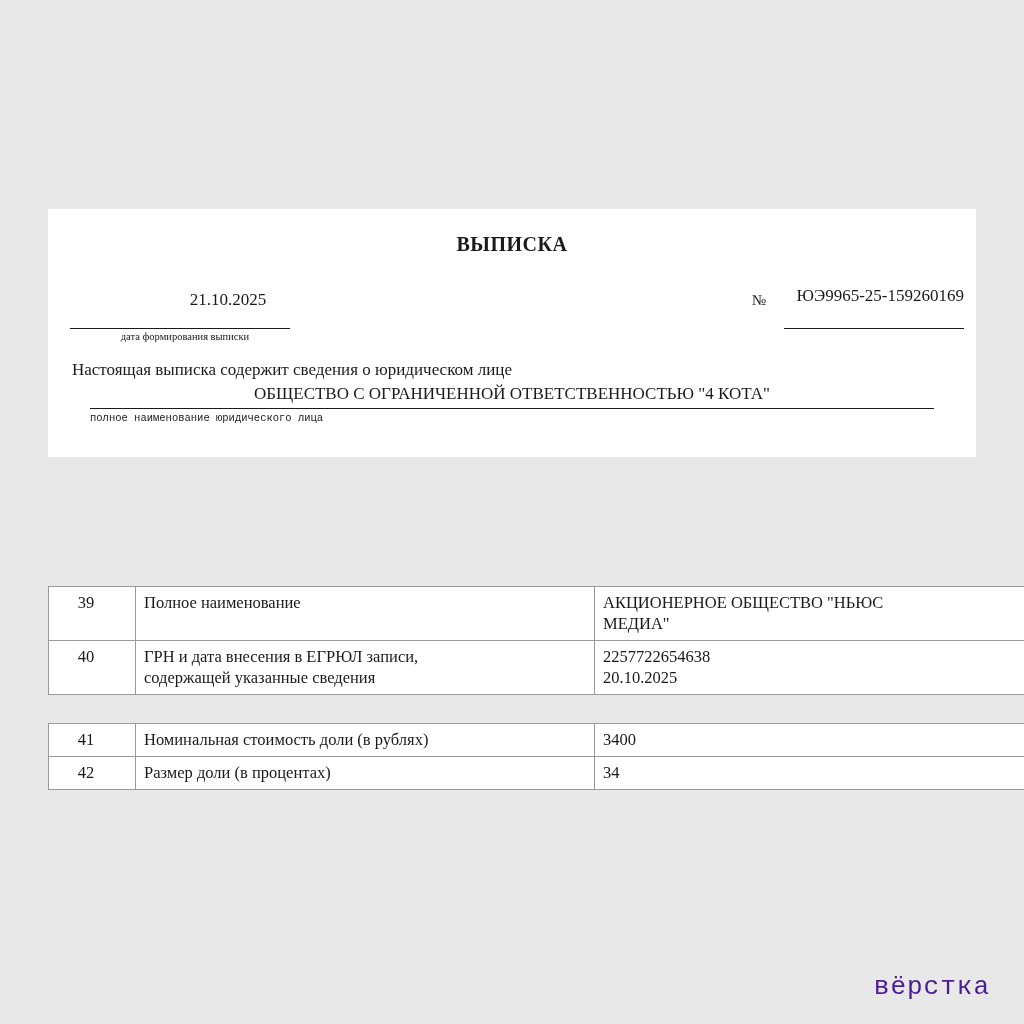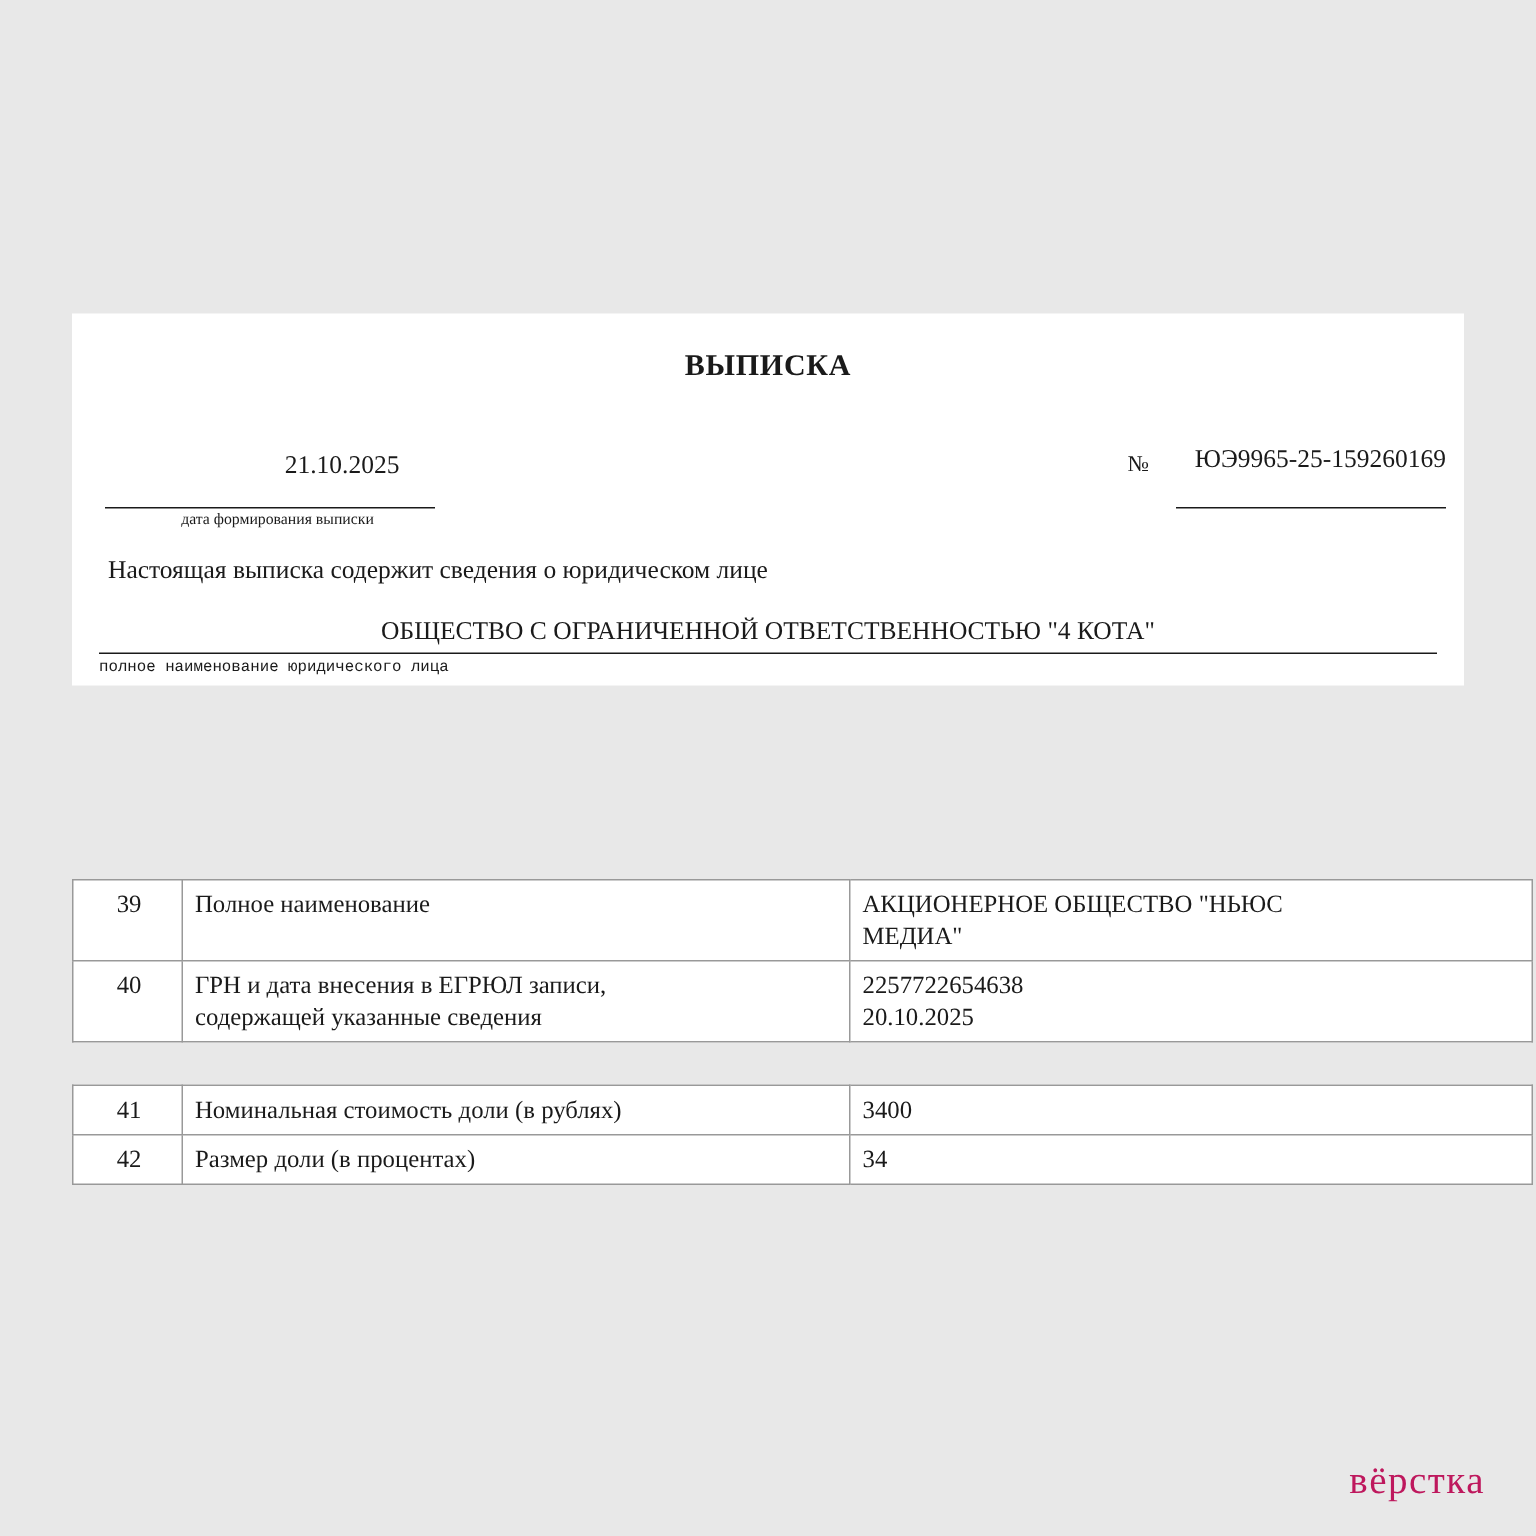--- a/index.html
+++ b/index.html
@@ -36,21 +36,21 @@
   }
   .doc-subtitle {
     text-align: center;
     font-weight: bold;
     font-size: 18px;
     margin-top: 12px;
   }
 
   .meta-row {
     position: relative;
-    margin-top: 44px;
+    margin-top: 34px;
     height: 62px;
   }
   .meta-date {
     position: absolute;
     left: 70px;
     top: 0;
     width: 220px;
     text-align: center;
     font-size: 17px;
   }
@@ -92,22 +92,22 @@
     border-top: 1px solid #1a1a1a;
   }
 
   .contains-line {
     margin-top: 8px;
     padding-left: 24px;
     font-size: 17px;
   }
 
   .entity-block {
-    margin-top: 21px;
-    padding: 0 18px;
+    margin-top: 4px;
+    padding: 0 42px;
   }
   .entity-name {
     text-align: center;
     font-size: 17px;
     font-weight: 500;
     padding-bottom: 4px;
     border-bottom: 1px solid #1a1a1a;
   }
   .entity-caption {
     font-size: 10.5px;
@@ -128,21 +128,21 @@
     border-collapse: collapse;
     width: 100%;
     background: #ffffff;
     table-layout: fixed;
   }
   table.reg td {
     border: 1px solid #999999;
     font-size: 16.5px;
     line-height: 21px;
     vertical-align: top;
-    padding: 5px 6px 6px 8px;
+    padding: 5px 20px 6px 8px;
     background: #ffffff;
   }
   td.col-num {
     width: 58px;
     text-align: center;
     padding-left: 0;
     padding-right: 0;
   }
   td.col-label {
     width: 430px;
@@ -152,22 +152,22 @@
   }
   .val-line { display: block; }
 
   
   .watermark {
     position: absolute;
     right: 34px;
     bottom: 22px;
     font-size: 26px;
     letter-spacing: 1px;
-    color: #be185d;
-    font-family: Liberation Serif, serif;
+    color: #4c1d95;
+    font-family: Liberation Mono, monospace;
     user-select: none;
   }
 </style>
 </head>
 <body>
 
 <div class="header-card">
 
   <div class="doc-title">ВЫПИСКА</div>
 

